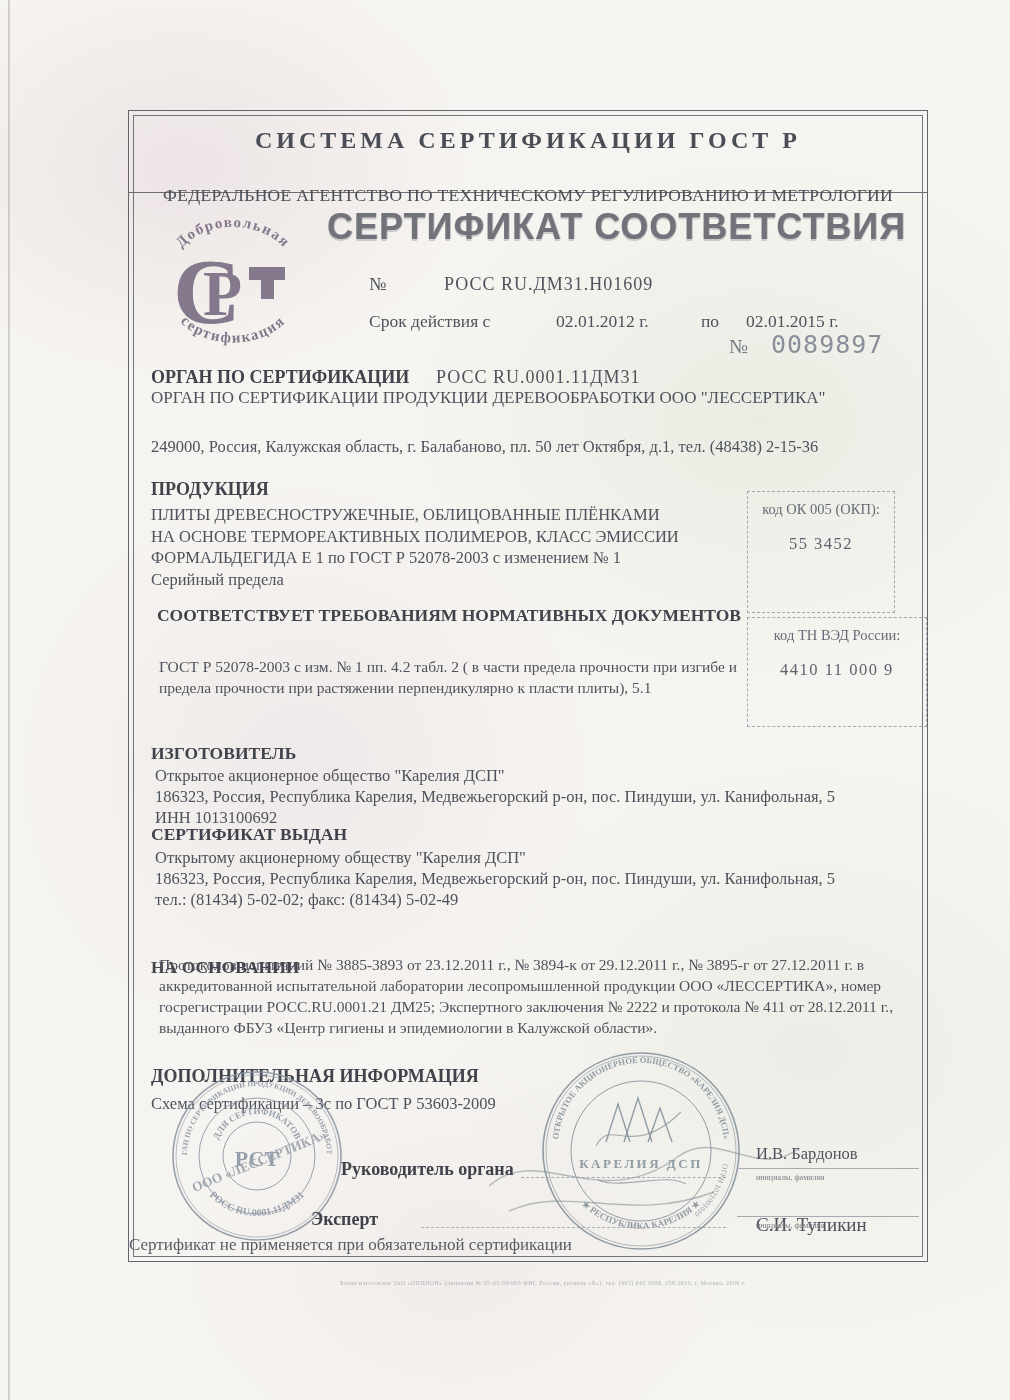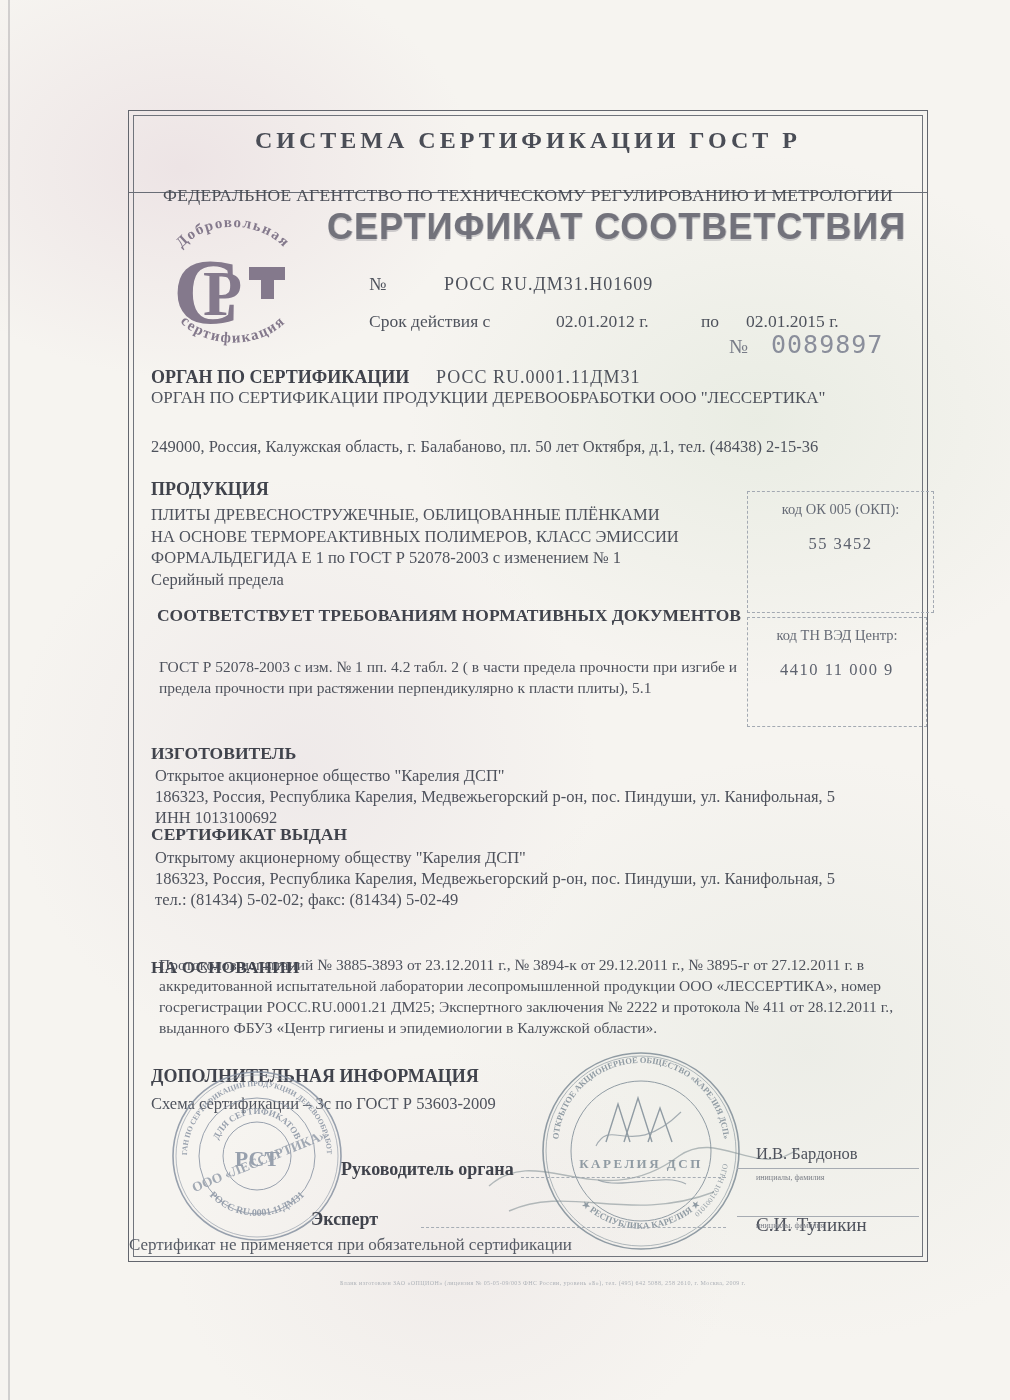--- a/index.html
+++ b/index.html
@@ -113,30 +113,30 @@
     <div class="abs ink" style="left:22px; top:326px; font-size:16.5px;">249000, Россия, Калужская область, г. Балабаново, пл. 50 лет Октября, д.1, тел. (48438) 2-15-36</div>
 
     <span class="abs bold" style="left:22px; top:368px; font-size:18px;">ПРОДУКЦИЯ</span>
     <div class="abs ink" style="left:22px; top:393px; width:600px; font-size:16.5px; line-height:21.5px;">
       <div>ПЛИТЫ ДРЕВЕСНОСТРУЖЕЧНЫЕ, ОБЛИЦОВАННЫЕ ПЛЁНКАМИ</div>
       <div>НА ОСНОВЕ ТЕРМОРЕАКТИВНЫХ ПОЛИМЕРОВ, КЛАСС ЭМИССИИ</div>
       <div>ФОРМАЛЬДЕГИДА Е 1  по ГОСТ Р 52078-2003 с изменением № 1</div>
     </div>
     <div class="abs ink" style="left:22px; top:459px; font-size:16.5px;">Серийный  предела</div>
 
-    <div class="abs dash-box" style="left:618px; top:380px; width:187px; height:122px;">
+    <div class="abs dash-box" style="left:618px; top:380px; width:148px; height:122px;">
       <div class="cap">код ОК 005 (ОКП):</div>
       <div class="val">55 3452</div>
     </div>
 
     <div class="abs bold" style="left:22px; top:494px; width:590px; font-size:17.5px;">СООТВЕТСТВУЕТ ТРЕБОВАНИЯМ НОРМАТИВНЫХ ДОКУМЕНТОВ</div>
     <div class="abs ink" style="left:30px; top:546px; width:585px; font-size:15.5px; line-height:20.5px;">ГОСТ Р 52078-2003  с изм. № 1 пп. 4.2 табл. 2 ( в части предела прочности при изгибе и предела прочности при растяжении перпендикулярно к пласти плиты), 5.1</div>
 
     <div class="abs dash-box" style="left:618px; top:506px; width:180px; height:110px;">
-      <div class="cap">код ТН ВЭД Центр:</div>
+      <div class="cap">код ТН ВЭД России:</div>
       <div class="val">4410 11 000 9</div>
     </div>
 
     <span class="abs bold" style="left:22px; top:632px; font-size:17.5px;">ИЗГОТОВИТЕЛЬ</span>
     <div class="abs ink" style="left:26px; top:654px; width:770px; font-size:16.5px; line-height:21px;">
       <div>Открытое акционерное общество "Карелия  ДСП"</div>
       <div>186323, Россия, Республика Карелия, Медвежьегорский р-он, пос. Пиндуши, ул. Канифольная, 5</div>
       <div>ИНН 1013100692</div>
     </div>
 

